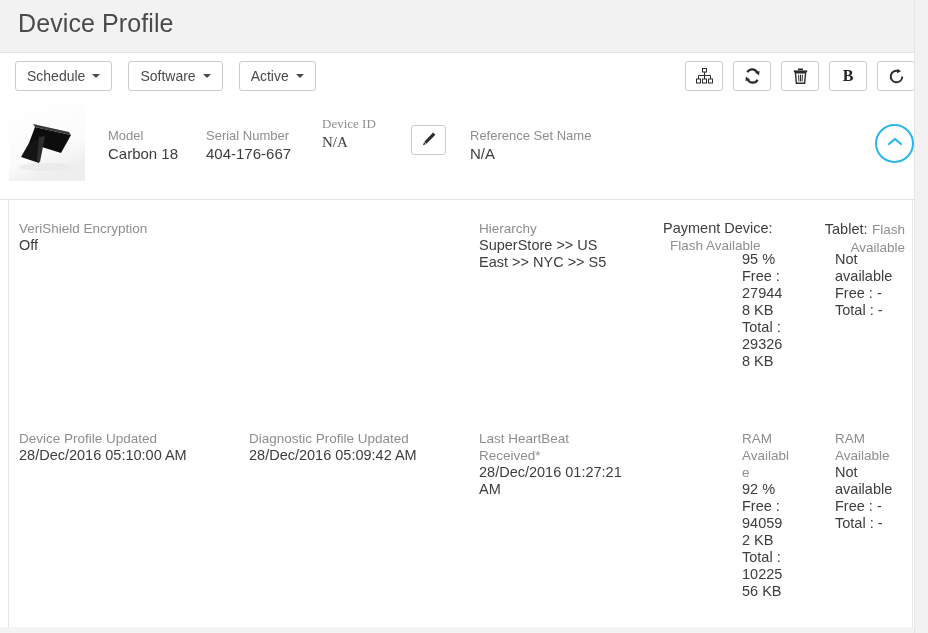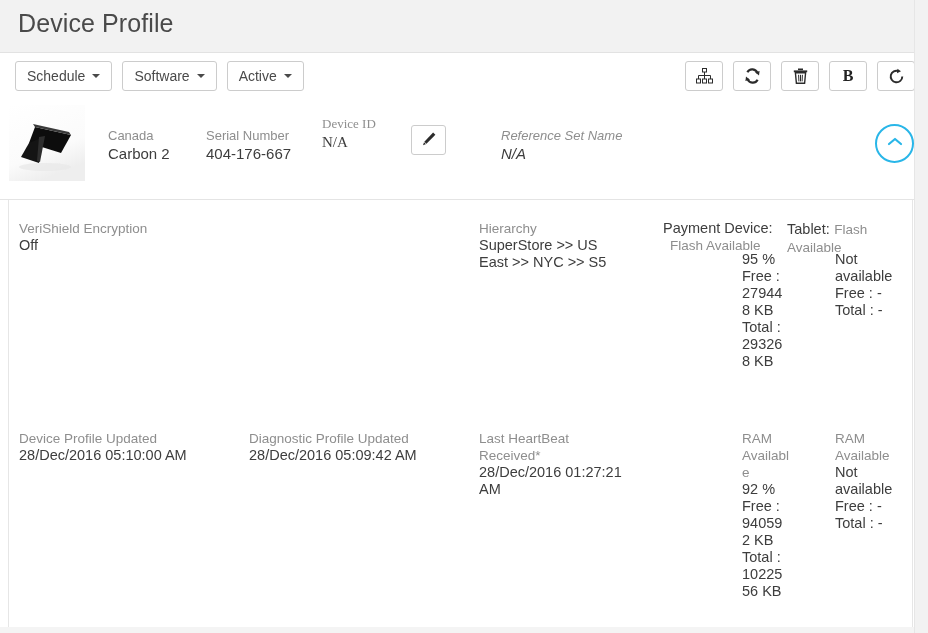--- a/index.html
+++ b/index.html
@@ -40,21 +40,21 @@
   .toolbar {
     position: absolute;
     left: 0; top: 53px;
     width: 928px; height: 48px;
     background: #ffffff;
   }
   .btn-group-left {
     position: absolute;
     left: 15px; top: 8px;
     display: flex;
-    gap: 10px;
+    gap: 16px;
   }
   .dd-btn {
     height: 30px;
     padding: 0 11px;
     background: #ffffff;
     border: 1px solid #cccccc;
     border-radius: 3px;
     font-size: 14px;
     color: #4a4a4a;
     font-family: "Liberation Sans", sans-serif;
@@ -124,21 +124,21 @@
   }
   .sum-value {
     font-size: 15px;
     color: #3d3d3d;
     line-height: 20px;
     white-space: nowrap;
   }
   #f-model  { left: 108px; top: 27px; }
   #f-serial { left: 206px; top: 27px; }
   #f-devid  { left: 322px; top: 15px; font-family: Liberation Serif, serif; }
-  #f-refset { left: 501px; top: 27px; font-style: italic; }
+  #f-refset { left: 470px; top: 27px; }
 
   .edit-btn {
     position: absolute;
     left: 411px; top: 24px;
     width: 35px; height: 30px;
     border: 1px solid #cccccc;
     border-radius: 3px;
     background: #ffffff;
     display: flex; align-items: center; justify-content: center;
     cursor: pointer;
@@ -179,21 +179,21 @@
     font-size: 13.5px;
     color: #8e8e8e;
     line-height: 17px;
   }
 
   
   #c-veri   { left: 10px;  top: 20px;  width: 225px; }
   #c-tz     { left: 240px; top: 20px;  width: 225px; }
   #c-hier   { left: 470px; top: 20px;  width: 150px; }
   #c-pay    { left: 624px; top: 20px;  width: 160px; margin-left: 30px; }
-  #c-tablet { left: 778px; top: 20px;  width: 118px; }
+  #c-tablet { left: 778px; top: 20px;  width: 118px; text-align: right; }
   #c-flash1 { left: 733px; top: 51px;  width: 45px; }
   #c-flash2 { left: 826px; top: 51px;  width: 70px; }
 
   
   #c-dpu    { left: 10px;  top: 230px; width: 225px; }
   #c-diag   { left: 240px; top: 230px; width: 225px; }
   #c-hb     { left: 470px; top: 230px; width: 150px; }
   #c-ram1   { left: 733px; top: 230px; width: 48px; }
   #c-ram2   { left: 826px; top: 230px; width: 70px; }
 
@@ -307,22 +307,22 @@
         <polygon points="26,22 62,30 52,48 20,38" fill="#0d0d0d"></polygon>
         <polygon points="24,19 60,27 62,30 26,22" fill="#3a3a3a"></polygon>
         <polygon points="20,38 35,32 30,58 12,52" fill="#141414"></polygon>
         <polygon points="30,32 36,31 31,57 28,56" fill="#2e2e2e"></polygon>
         <polygon points="52,48 56,44 54,46" fill="#1a1a1a"></polygon>
         <ellipse cx="36" cy="62" rx="26" ry="4" fill="#e8e8e8" opacity="0.75"></ellipse>
       </svg>
     </div>
 
     <div class="sum-field" id="f-model">
-      <div class="sum-label">Canada</div>
-      <div class="sum-value">Carbon 2</div>
+      <div class="sum-label">Model</div>
+      <div class="sum-value">Carbon 18</div>
     </div>
 
     <div class="sum-field" id="f-serial">
       <div class="sum-label">Serial Number</div>
       <div class="sum-value">404-176-667</div>
     </div>
 
     <div class="sum-field" id="f-devid">
       <div class="sum-label">Device ID</div>
       <div class="sum-value">N/A</div>

